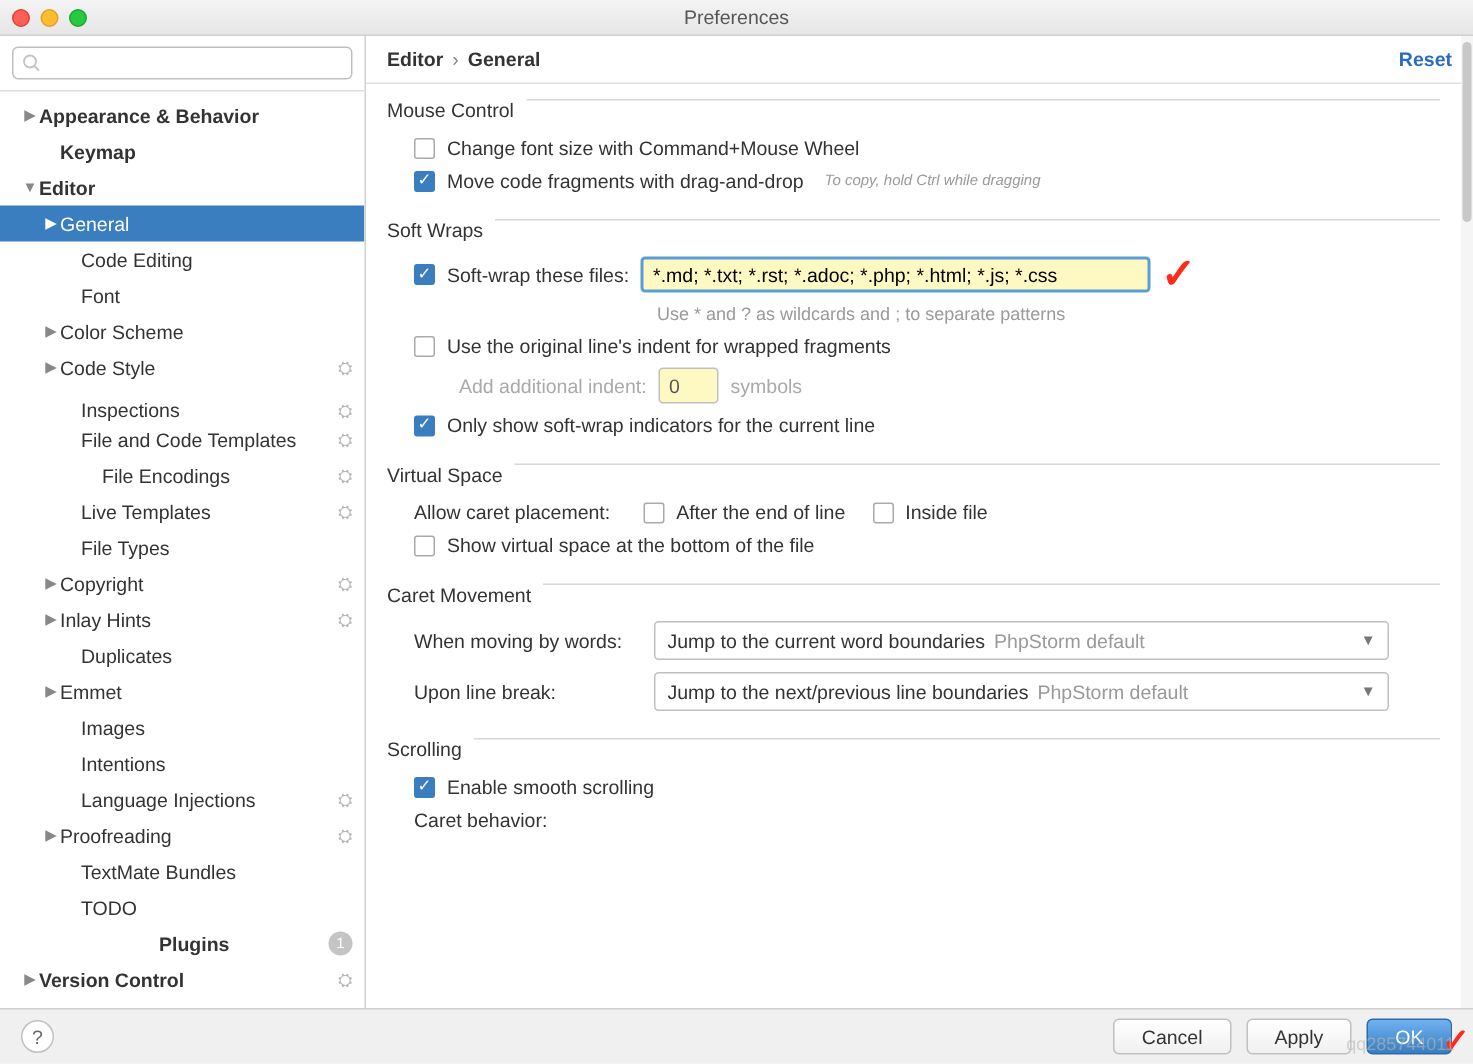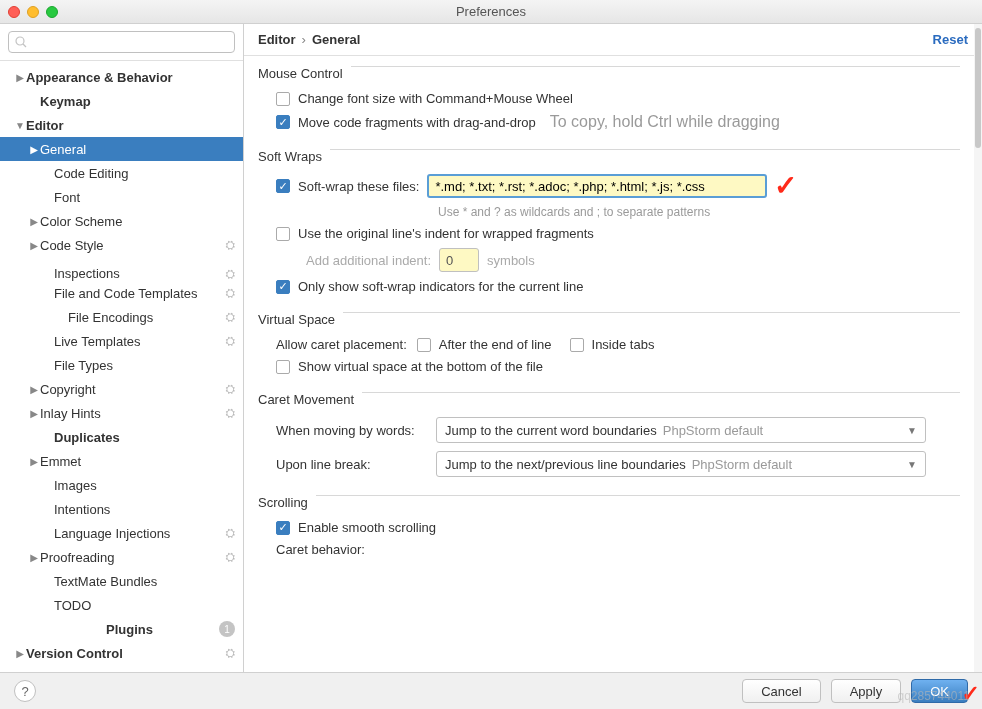--- a/index.html
+++ b/index.html
@@ -33,21 +33,21 @@
 .reset { margin-left: auto; color: #2a6bbf; font-weight: 600; cursor: pointer; }
 .content { flex: 1; overflow-y: auto; padding: 10px 22px 20px 14px; position: relative; }
 .group { margin-bottom: 18px; }
 .group-title { color: #333; font-size: 13px; display: flex; margin-bottom: 10px; }
 .group-title .line { flex: 1; height: 1px; background: #d8d8d8; margin-left: 8px; }
 .row { display: flex; align-items: center; margin: 7px 0 7px 18px; }
 .row.indent { margin-left: 48px; }
 .cb { width: 14px; height: 14px; border: 1px solid #aaa; border-radius: 2px; margin-right: 8px; display: inline-flex; align-items: center; justify-content: center; background: #fff; flex-shrink: 0; }
 .cb.checked { background: #3a7ebf; border-color: #3a7ebf; }
 .cb.checked::after { content: "✓"; color: #fff; font-size: 11px; line-height: 1; }
-.hint { color: #9a9a9a; font-size: 16px; margin-left: 14px; }
+.hint { color: #9a9a9a; font-size: 10px; margin-left: 14px; font-style: italic; }
 .hint-below { color: #9a9a9a; font-size: 12px; margin: 4px 0 0 180px; }
 .txt-input { border: 1px solid #c0c0c0; border-radius: 3px; padding: 3px 6px; font-size: 13px; height: 24px; background: #fef9c3; }
 .txt-input.hl { border: 2px solid #5a9ed6; }
 .disabled { color: #aaa; }
 .num-input { width: 40px; text-align: left; }
 .select-row { display: flex; align-items: center; margin: 8px 0 8px 18px; }
 .select-lbl { width: 160px; }
 .pseudo-select { flex: 1; max-width: 490px; border: 1px solid #c0c0c0; border-radius: 3px; height: 26px; display: flex; align-items: center; padding: 0 8px; background: #fff; position: relative; }
 .pseudo-select .sv { color: #333; }
 .pseudo-select .sd { color: #999; margin-left: 6px; }
@@ -146,21 +146,21 @@
         <div class="tree-item" style="padding-left: 28px;">
           <span class="arrow">▶</span>
           <span class="lbl">Copyright</span>
           <span class="gear">⛭</span>
         </div>
         <div class="tree-item" style="padding-left: 28px;">
           <span class="arrow">▶</span>
           <span class="lbl">Inlay Hints</span>
           <span class="gear">⛭</span>
         </div>
-        <div class="tree-item" style="padding-left: 42px; font-weight: bold;">
+        <div class="tree-item" style="padding-left: 42px;">
           <span class="arrow"></span>
           <span class="lbl">Duplicates</span>
         </div>
         <div class="tree-item" style="padding-left: 28px;">
           <span class="arrow">▶</span>
           <span class="lbl">Emmet</span>
         </div>
         <div class="tree-item" style="padding-left: 42px;">
           <span class="arrow"></span>
           <span class="lbl">Images</span>
@@ -252,25 +252,25 @@
           <span>Only show soft-wrap indicators for the current line</span>
         </div>
       </div>
 
       <div class="group">
         <div class="group-title">
             <span>Virtual Space</span>
             <span class="line"></span>
           </div>
         <div class="row">
-          <span style="margin-right:10px">Allow caret placement:</span>
+          <span style="margin-right:22px">Allow caret placement:</span>
           <span class="cb"></span>
           <span style="margin-right:18px">After the end of line</span>
           <span class="cb"></span>
-          <span>Inside tabs</span>
+          <span>Inside file</span>
         </div>
         <div class="row">
           <span class="cb"></span>
           <span>Show virtual space at the bottom of the file</span>
         </div>
       </div>
 
       <div class="group">
         <div class="group-title">
             <span>Caret Movement</span>

